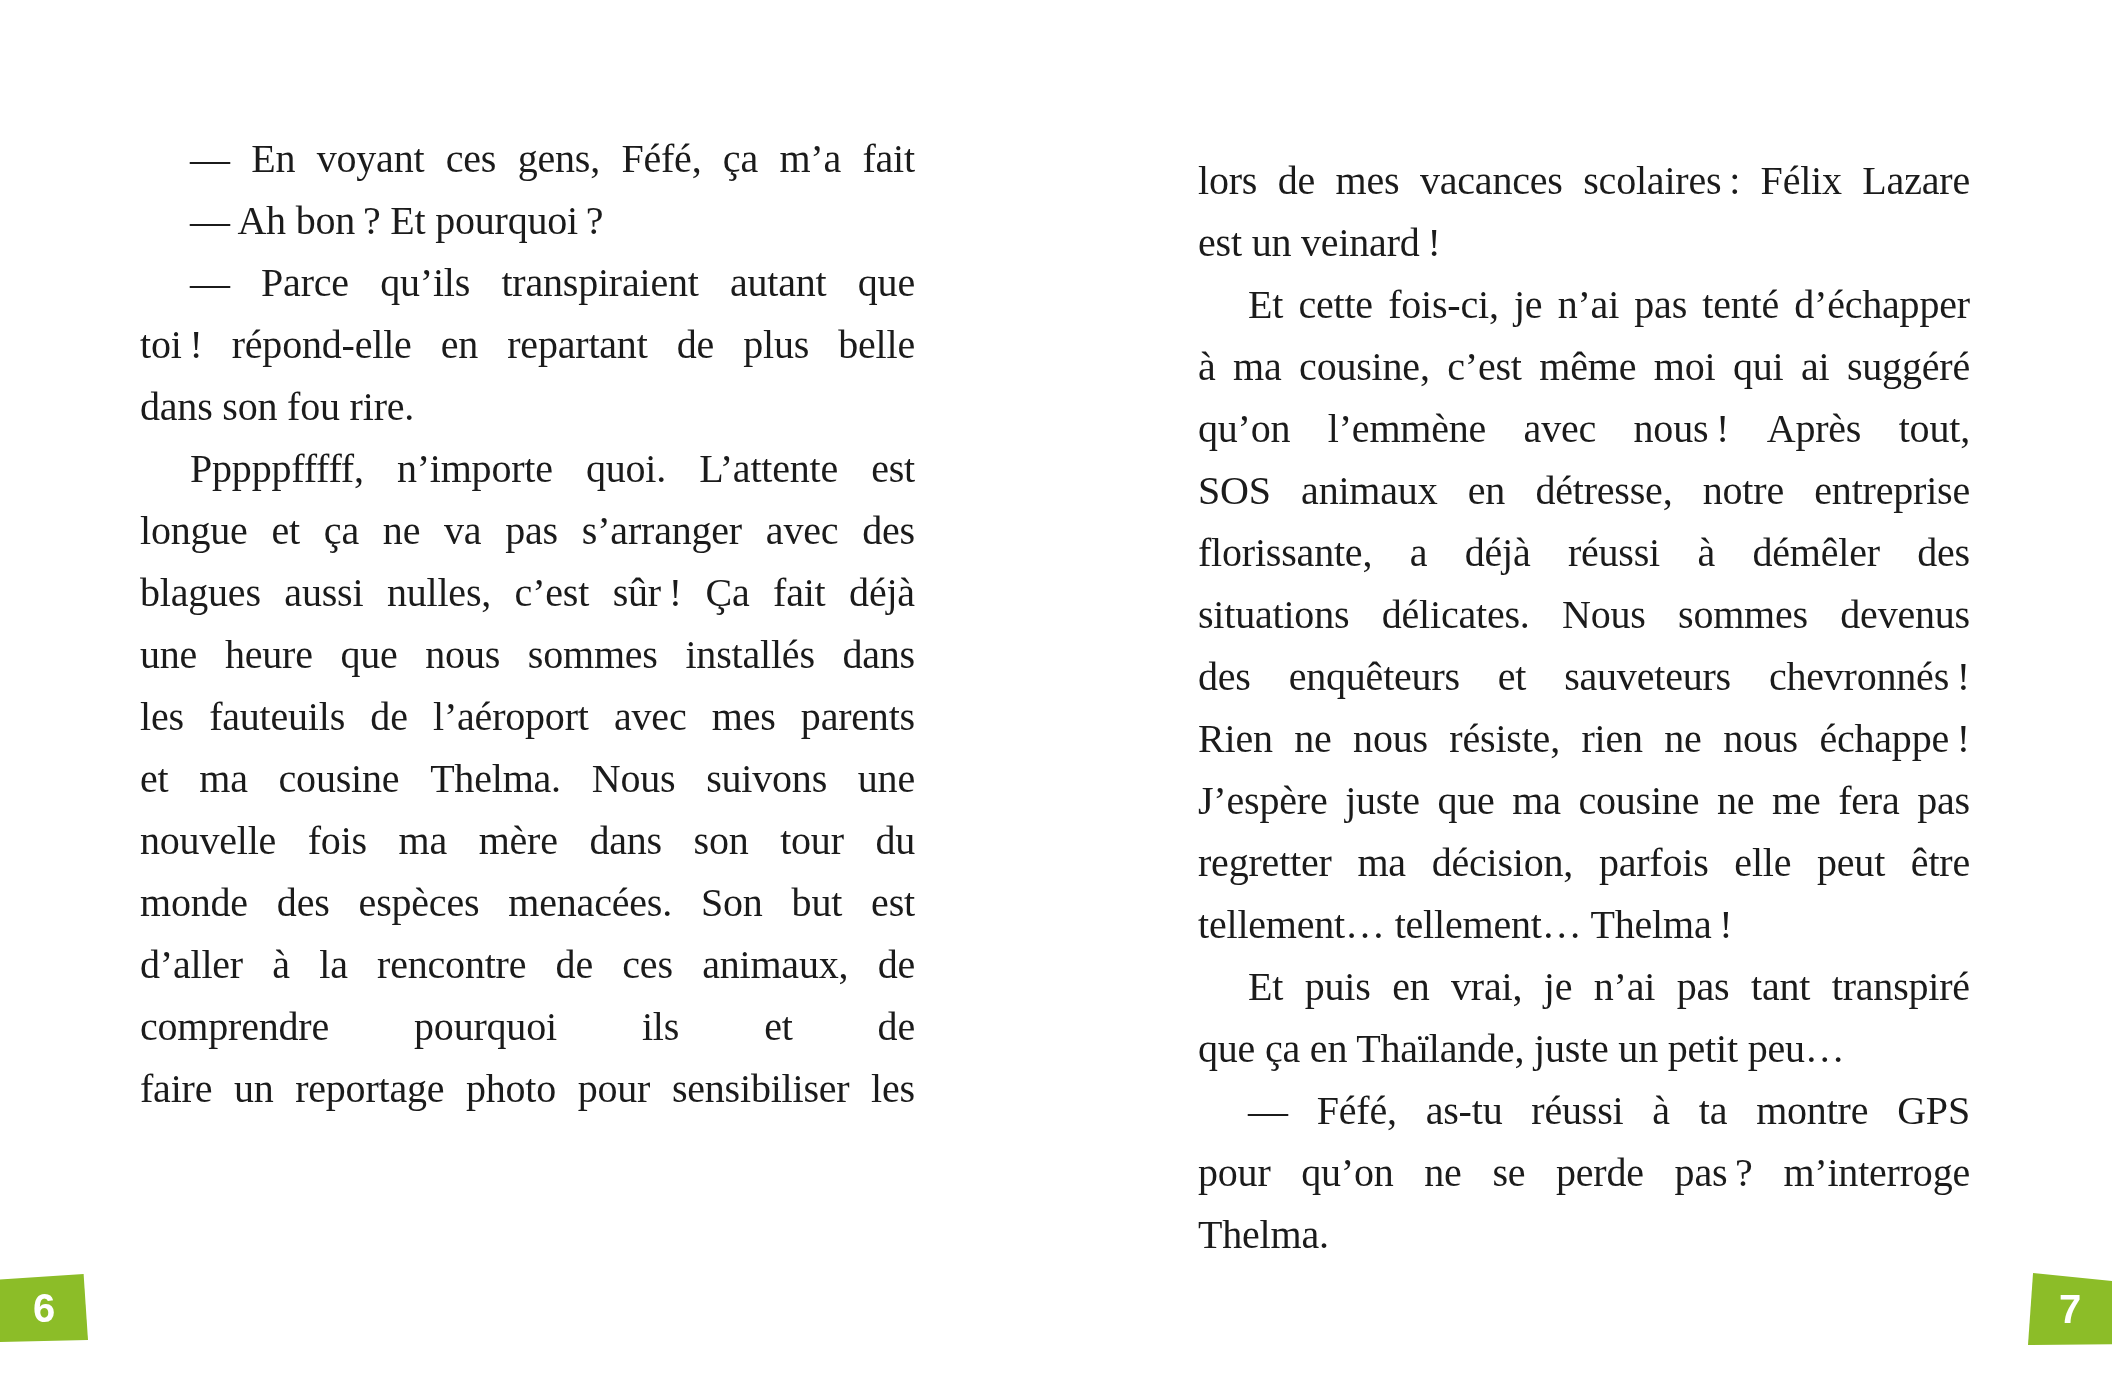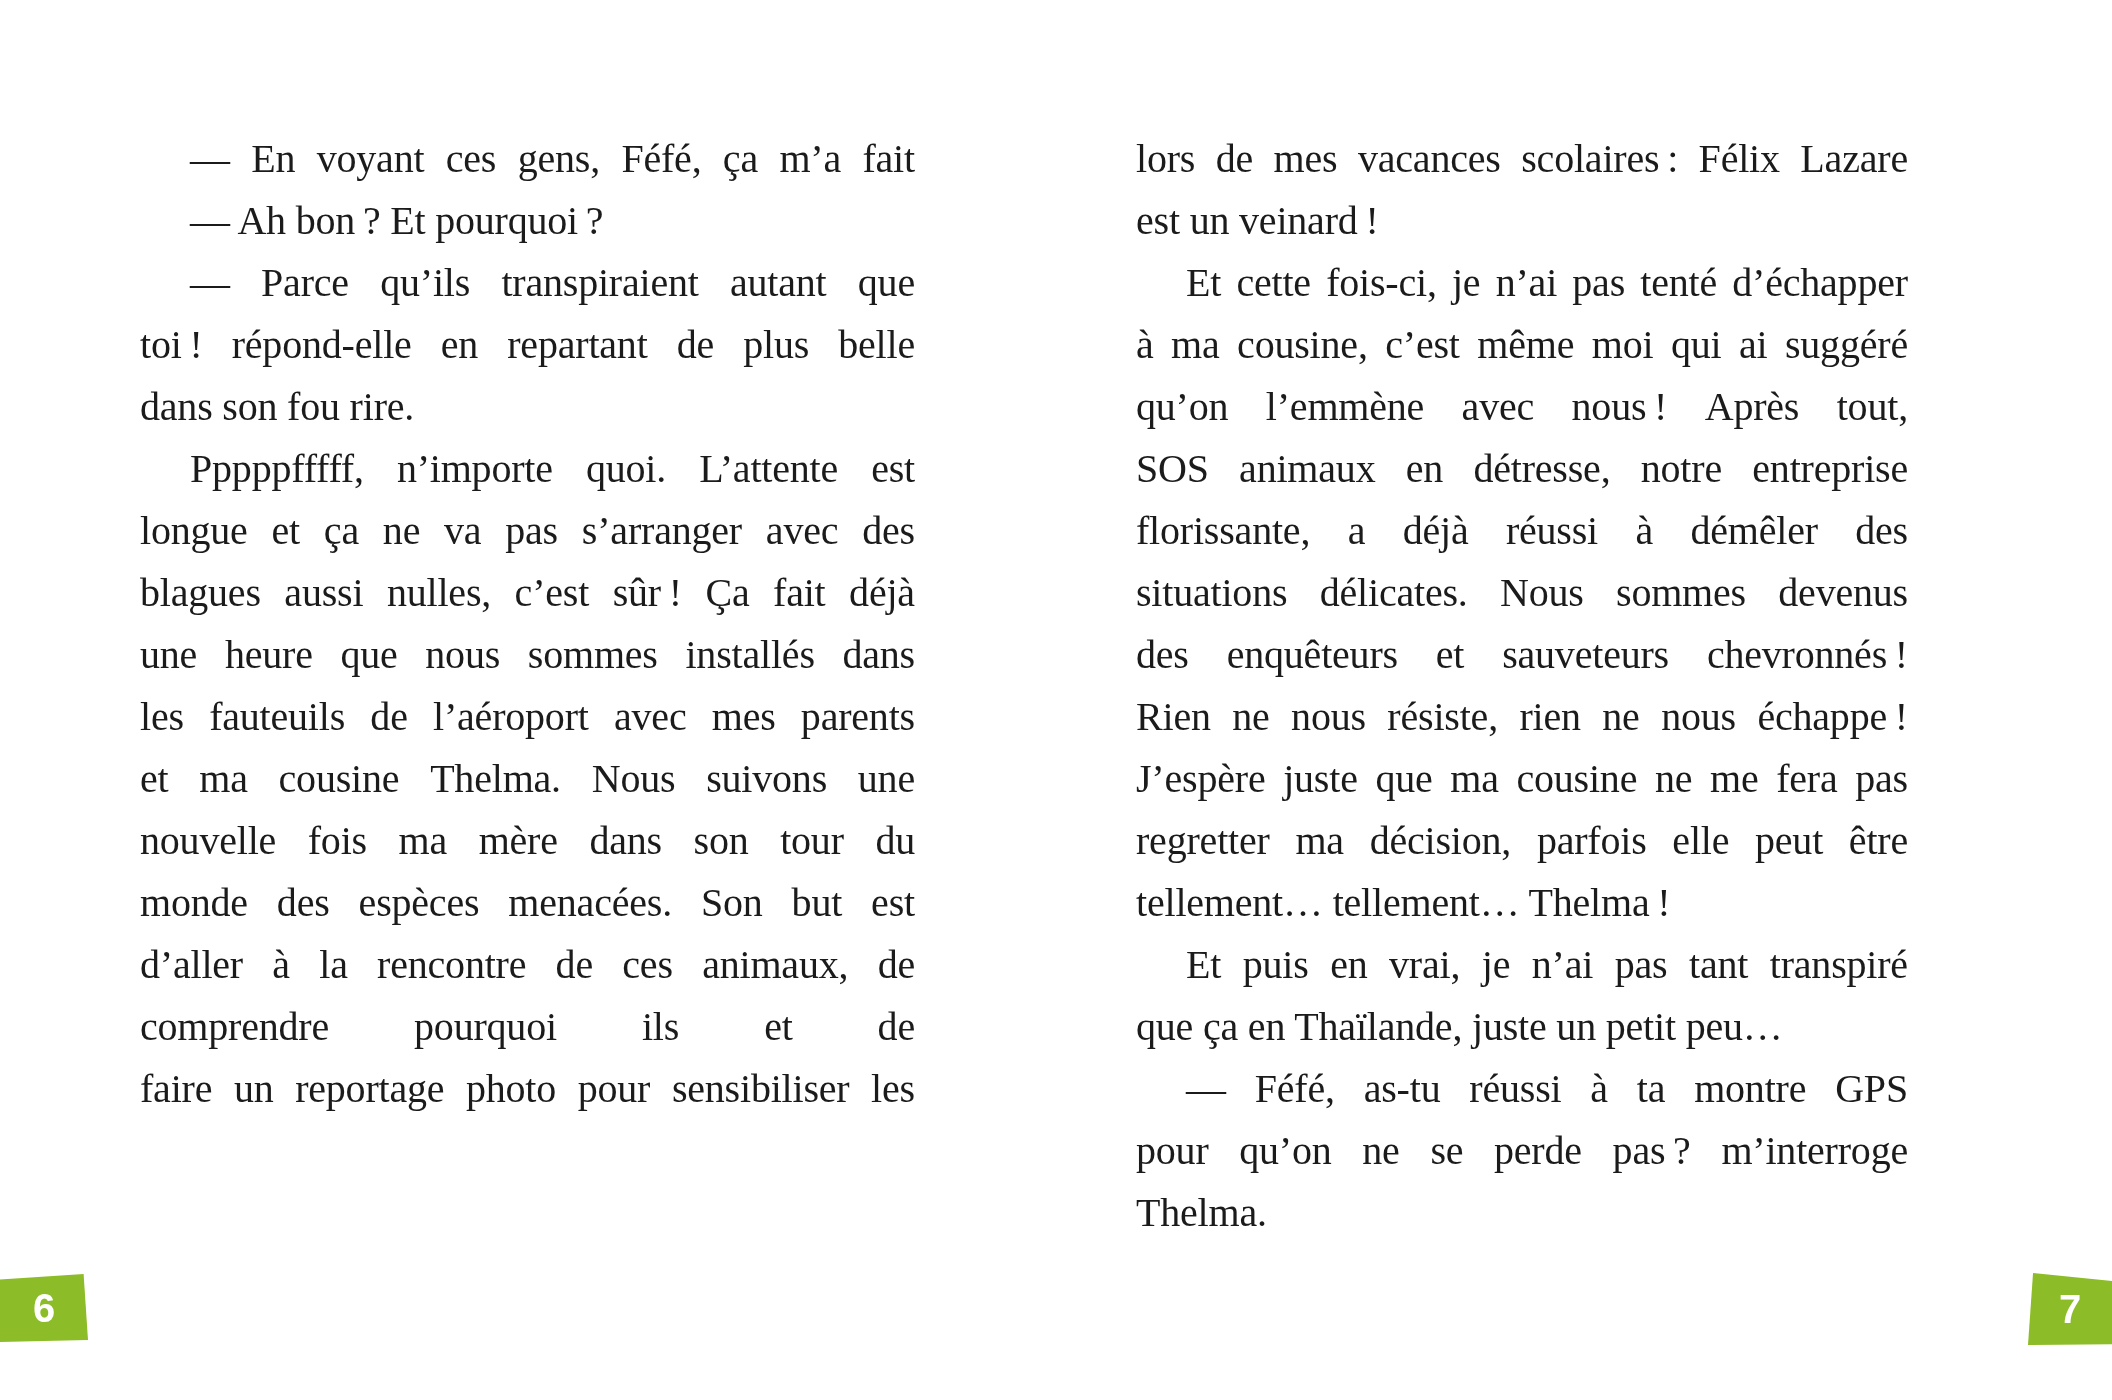--- a/index.html
+++ b/index.html
@@ -11,21 +11,21 @@
     position:relative;
     overflow:hidden;
   }
   .page-text{
     position:absolute;
     top:128px;
     font-size:40px;
     letter-spacing:-0.2px;
   }
   .page-text.left-page{ left:140px;  width:775px; }
-  .page-text.right-page{ left:1136px; width:772px; }
+  .page-text.right-page{ left:1198px; width:772px;margin-top:22px; }
   .line{
     height:62px;
     line-height:62px;
     white-space:nowrap;
   }
   .line.justify{
     display:flex;
     justify-content:space-between;
     flex-wrap:nowrap;
   }

